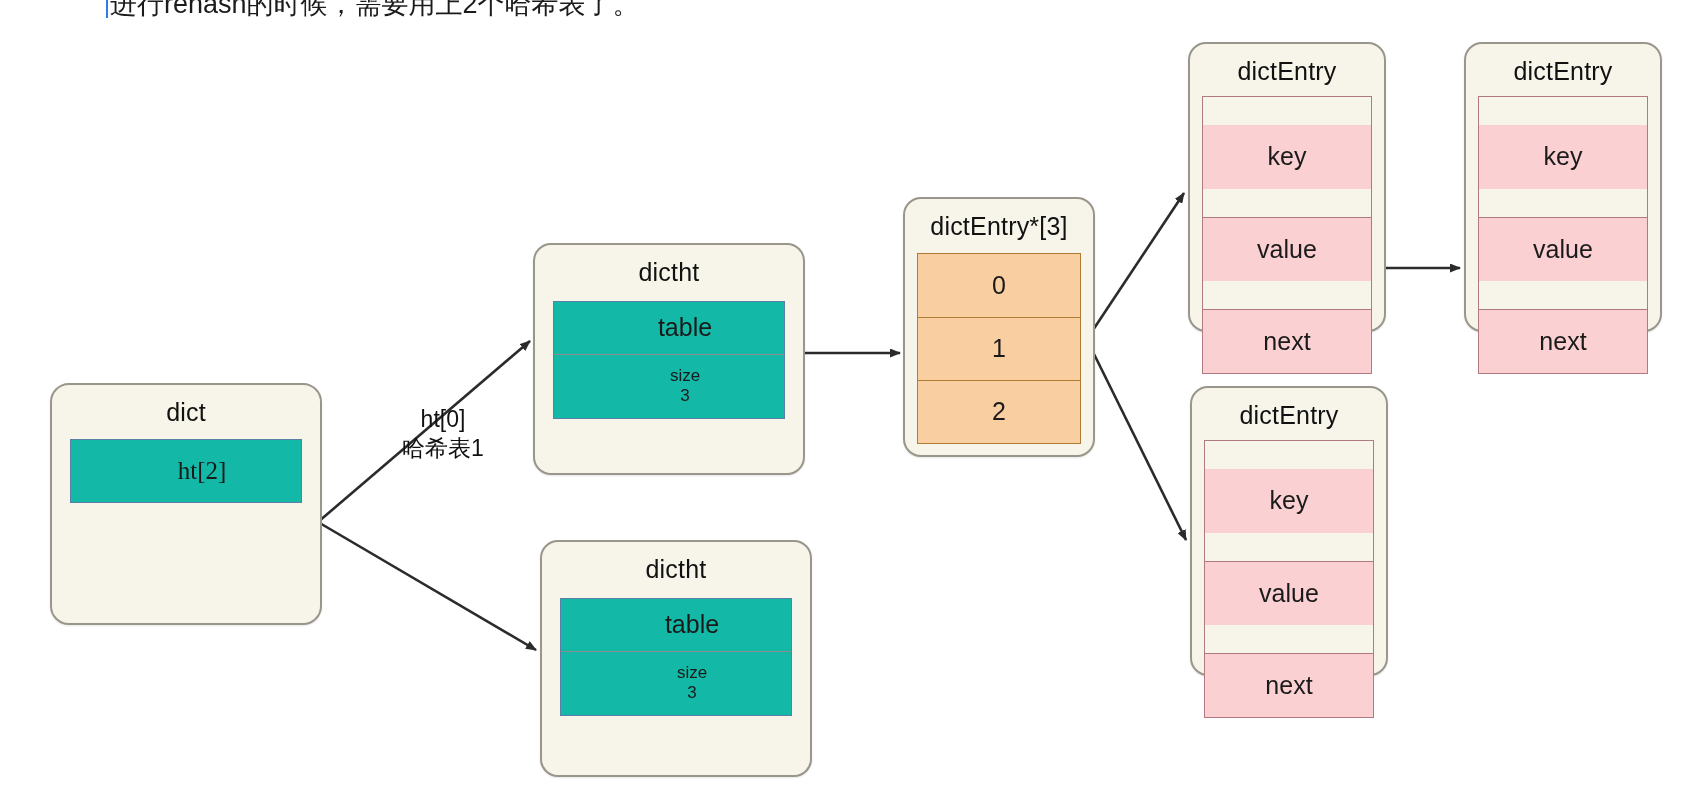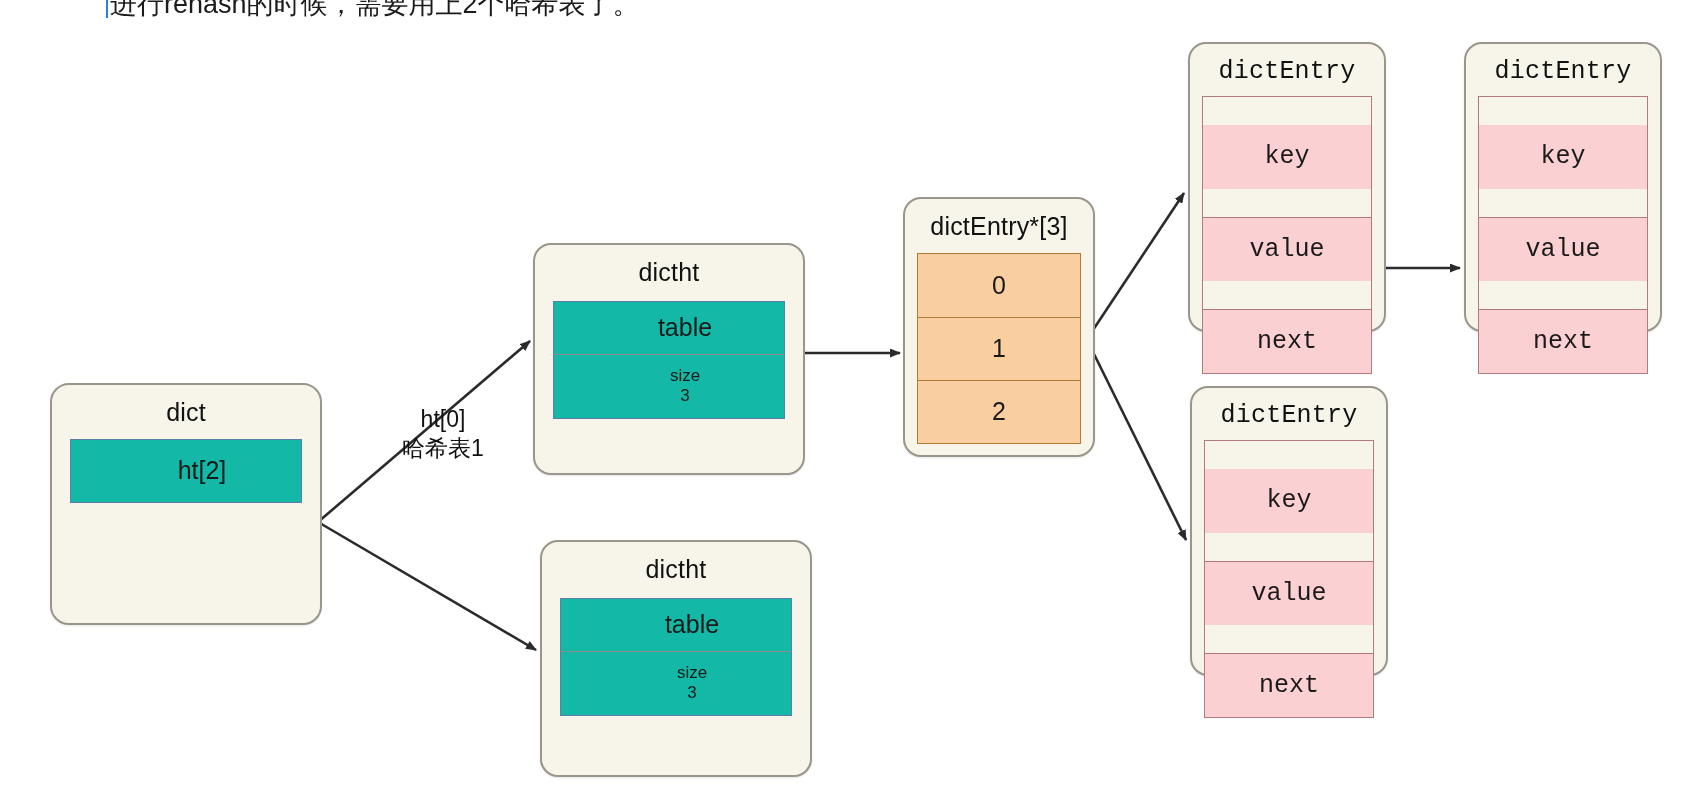--- a/index.html
+++ b/index.html
@@ -43,39 +43,39 @@
     justify-content:center;
   }
   .field + .field{border-top:1.5px solid #8d8d8d;}
   .f-blue{background:#14b8a6;padding-left:32px;}
   .f-orange{background:#f9ceA1;background:#f9cea1;}
   .f-pink{background:#fbd0d2;}
   .sub{font-size:17px;line-height:1.15;}
 
   
   #dict-node{left:50px;top:383px;width:272px;height:242px;border-radius:19px;}
-  #dict-node .fields{margin-top:12px;border-color:#5c7fa8;}
+  #dict-node .fields{margin-top:12px;border-color:#5c7fa8;font-family:Liberation Serif, serif;}
   #dict-ht-field{height:62px;}
 
   #dictht0-node{left:533px;top:243px;width:272px;height:232px;}
   #dictht0-node .fields{border-color:#5c7fa8;}
   #dictht0-node .field{height:52px;}
   #dictht0-node .field.two{height:64px;}
 
   #dictht1-node{left:540px;top:540px;width:272px;height:237px;}
   #dictht1-node .fields{border-color:#5c7fa8;}
   #dictht1-node .field{height:52px;}
   #dictht1-node .field.two{height:64px;}
 
   #array-node{left:903px;top:197px;width:192px;height:260px;}
   #array-node .fields{margin:12px 12px 0 12px;border-color:#b07b33;}
   #array-node .field{height:63px;border-color:#b07b33;}
   #array-node .field + .field{border-top:1.5px solid #b07b33;}
 
-  .entry-node{width:198px;height:290px;font-family:Liberation Mono, monospace;}
+  .entry-node{width:198px;height:290px;}
   .entry-node .fields{margin:10px 12px 0 12px;border-color:#b07a80;}
   .entry-node .field{height:64px;margin-top:28px;}
   .entry-node .field + .field{border-top:1.5px solid #b07a80;}
 
   #entry-a{left:1188px;top:42px;}
   #entry-b{left:1464px;top:42px;}
   #entry-c{left:1190px;top:386px;}
 
   
   .edge-label{

